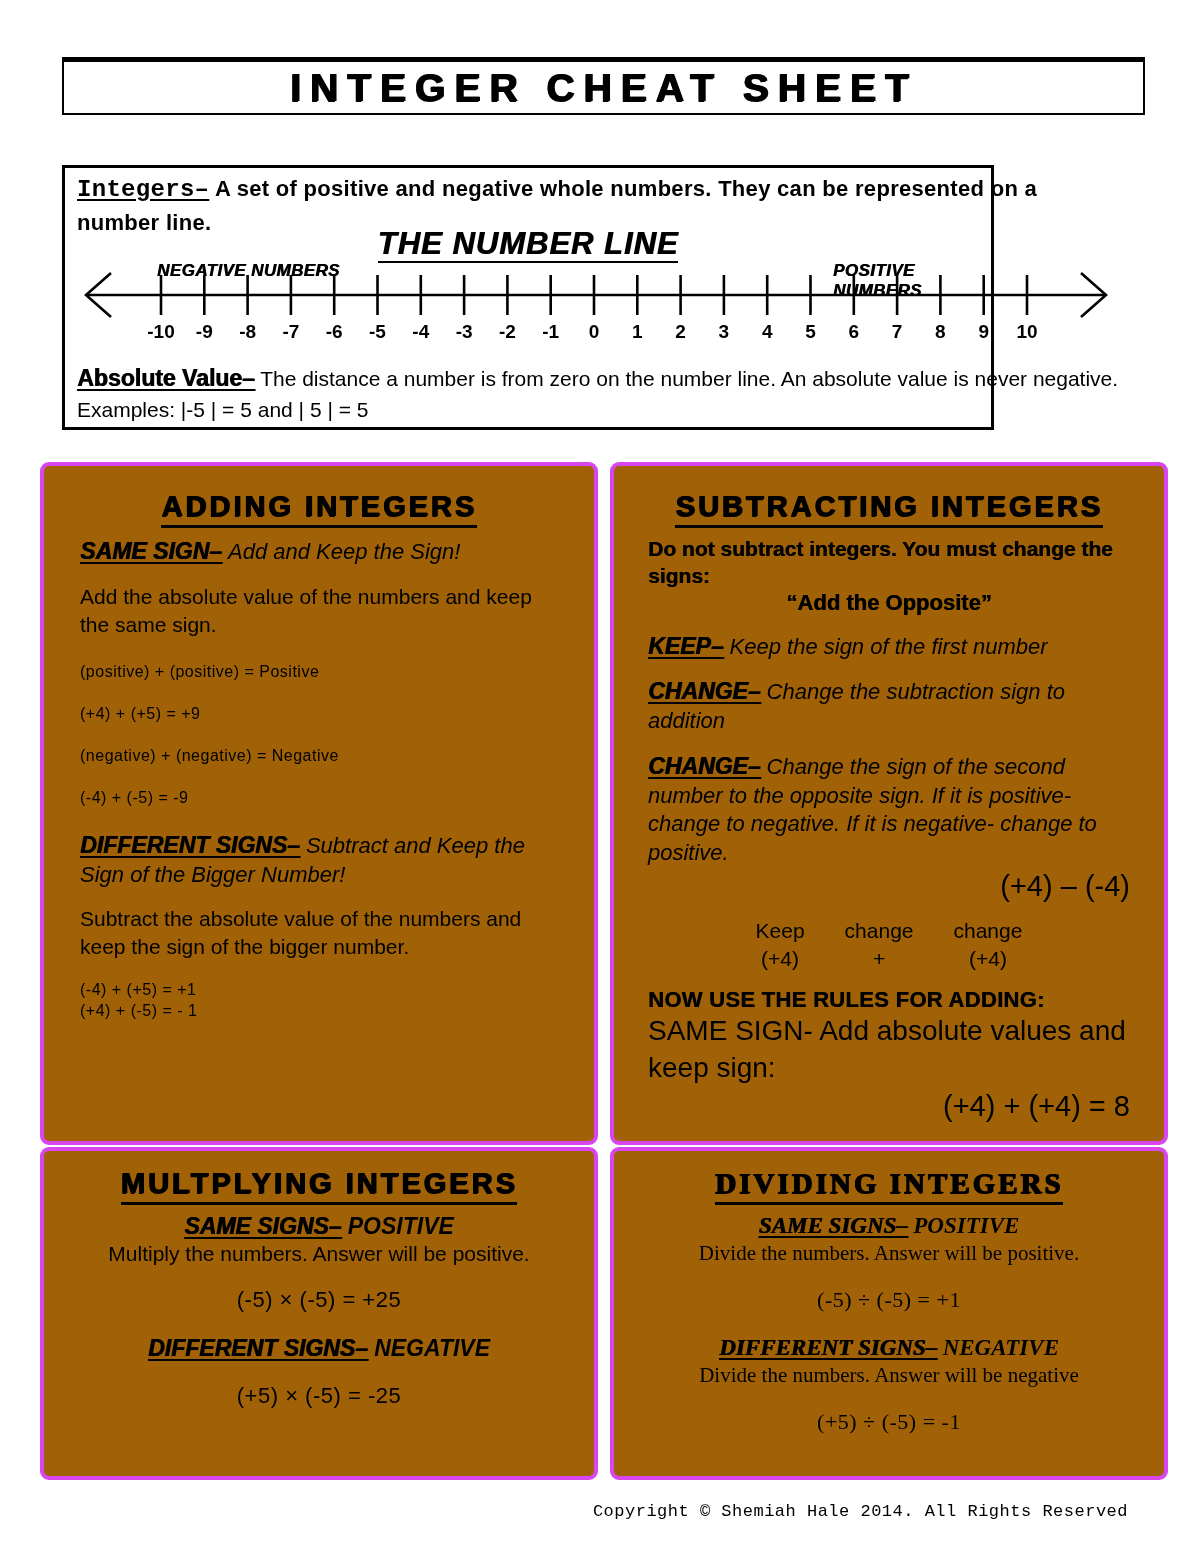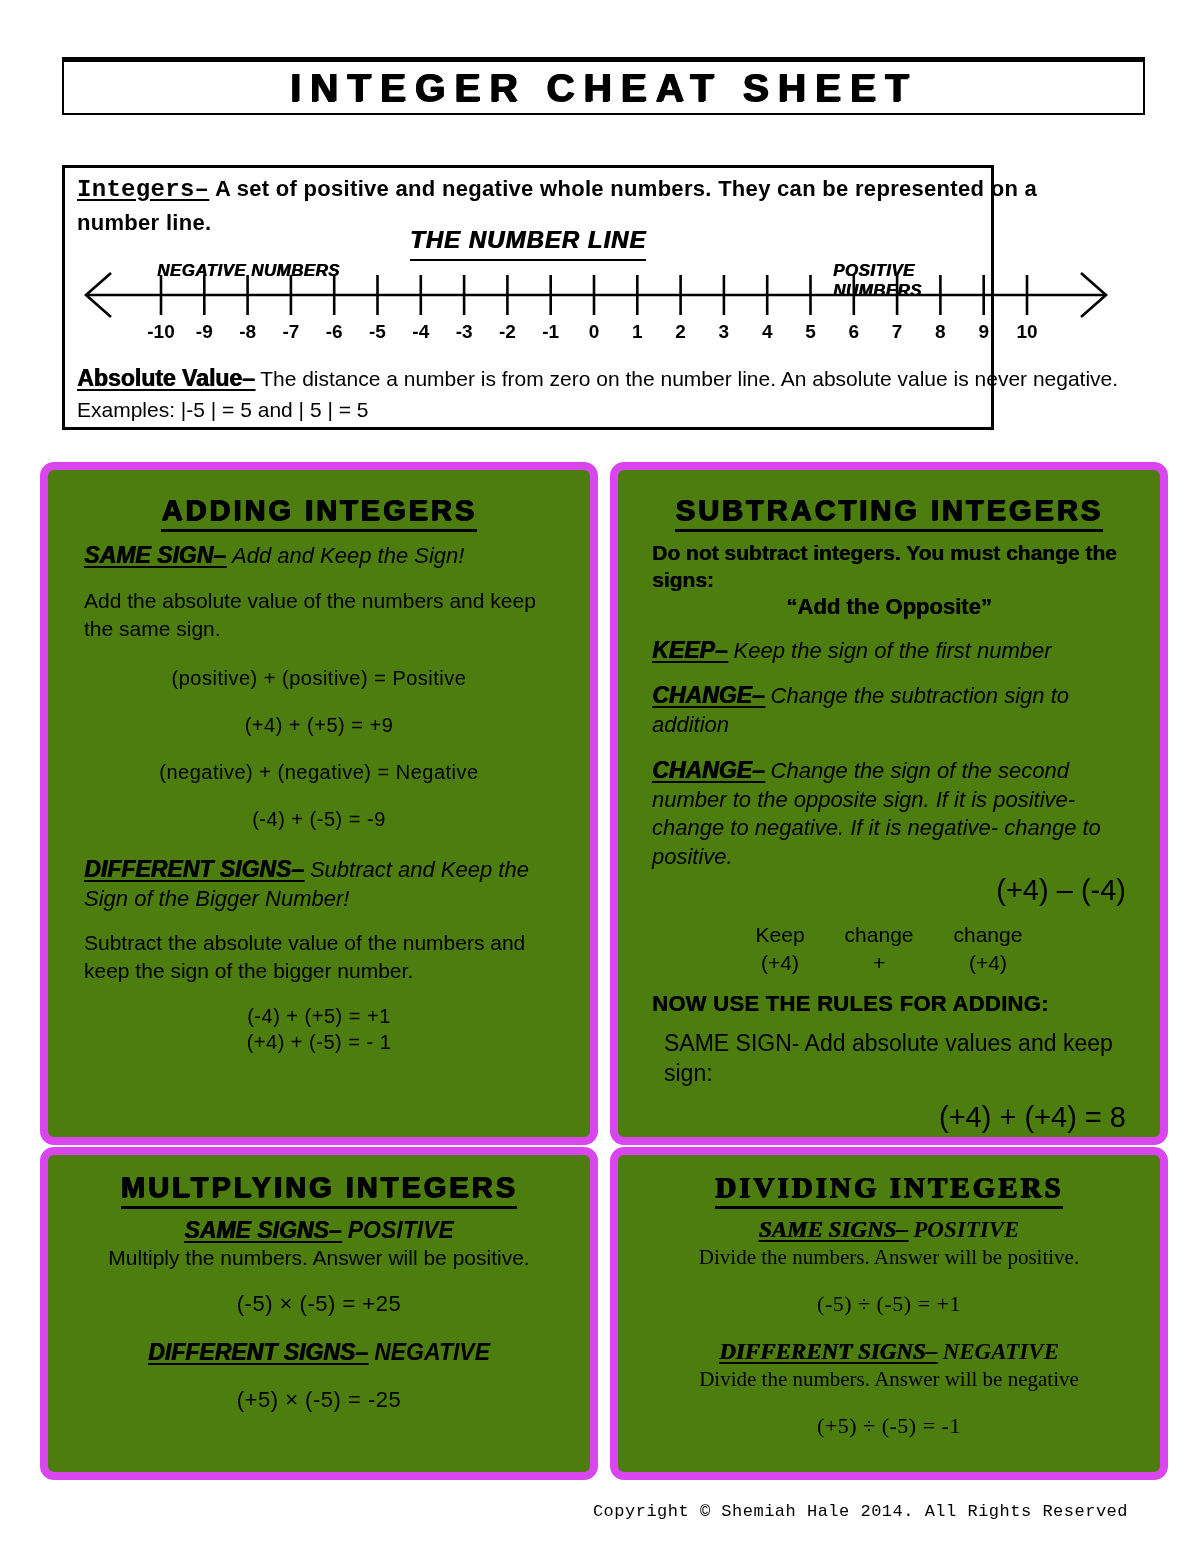--- a/index.html
+++ b/index.html
@@ -27,73 +27,73 @@
   .def-integers{
     position:absolute;left:12px;top:5px;width:1040px;margin:0;
     font-size:22px;font-weight:bold;line-height:1.42;letter-spacing:0.3px;
   }
   .term-integers{
     font-family:"Liberation Mono","DejaVu Sans Mono",monospace;
     font-size:24px;text-decoration:underline;text-underline-offset:3px;
   }
   .nl-heading{position:absolute;left:0;right:0;top:58px;margin:0;text-align:center;}
   .nl-heading-text{
-    font-size:24px;font-weight:bold;font-style:italic;letter-spacing:1px;
-    border-bottom:2.5px solid #000;padding-bottom:6px;
+    font-size:31px;font-weight:bold;font-style:italic;letter-spacing:1px;
+    border-bottom:2.5px solid #000;padding-bottom:0;
     text-shadow:0.8px 0 0 #000;
   }
   .nl-label{position:absolute;font-size:17px;font-weight:bold;font-style:italic;letter-spacing:0.4px;text-shadow:0.6px 0 0 #000;}
   .nl-label-neg{left:92px;top:93px;}
   .nl-label-pos{left:768px;top:93px;}
   .number-line{position:absolute;left:10px;top:100px;}
   .nl-line,.nl-tick{stroke:#000;stroke-width:2.6;}
   .nl-arrow{stroke:#000;stroke-width:2.6;fill:none;}
   .nl-num{text-anchor:middle;font-size:19px;font-weight:bold;font-family:"Liberation Sans","DejaVu Sans",sans-serif;fill:#000;}
   .def-abs{
     position:absolute;left:12px;top:194px;width:1042px;margin:0;
     font-size:21px;line-height:1.45;
   }
   .term-abs{
     font-size:23px;font-weight:bold;text-decoration:underline;
     text-underline-offset:3px;text-shadow:0.8px 0 0 #000;
   }
   
   .card{
-    position:absolute;box-sizing:border-box;border:8px solid #d946ef;
-    border-radius:14px;background:#4d7c0f;
+    position:absolute;box-sizing:border-box;border:4px solid #d946ef;
+    border-radius:9px;background:#a16207;
   }
   .card-adding{left:40px;top:462px;width:558px;height:683px;padding:24px 36px 0;}
   .card-subtracting{left:610px;top:462px;width:558px;height:683px;padding:24px 34px 0;}
   .card-multiplying{left:40px;top:1147px;width:558px;height:333px;padding:16px 28px 0;text-align:center;}
   .card-dividing{left:610px;top:1147px;width:558px;height:333px;padding:16px 28px 0;text-align:center;font-family:Liberation Serif, serif;}
   .card-title{margin:0;text-align:center;}
   .card-title-text{
     font-size:29px;font-weight:bold;letter-spacing:3px;
     border-bottom:3px solid #000;padding-bottom:3px;
     text-shadow:1.3px 0 0 #000,0 1px 0 #000;
   }
   .term{
     font-weight:bold;font-style:italic;font-size:23px;
     text-decoration:underline;text-underline-offset:3px;
     text-shadow:0.8px 0 0 #000;
   }
   .lead{margin:14px 0 0;font-size:22px;line-height:1.3;}
   .lead-text{font-style:italic;}
   .body-text{margin:16px 0 0;font-size:21px;line-height:1.33;}
-  .eq{margin:24px 0 0;font-size:20px;text-align:center;letter-spacing:0.5px;}
+  .eq{margin:24px 0 0;font-size:16px;letter-spacing:0.5px;}
   .eq-tight{margin:3px 0 0;}
   
   .sub-intro{margin:12px 0 0;font-size:21px;font-weight:bold;line-height:1.3;text-shadow:0.5px 0 0 #000;}
   .sub-quote{margin:0;font-size:22px;font-weight:bold;text-align:center;text-shadow:0.5px 0 0 #000;}
   .sub-lead{margin:16px 0 0;font-size:22px;line-height:1.3;}
   .sub-eq{margin:2px 0 0;font-size:29px;text-align:right;}
   .kcc{display:flex;justify-content:center;gap:40px;margin:14px 0 0;}
   .kcc-col{text-align:center;font-size:21px;line-height:1.35;}
   .rules-head{margin:14px 0 0;font-size:22px;font-weight:bold;letter-spacing:0.3px;text-shadow:0.5px 0 0 #000;}
-  .rules-body{margin:12px;font-size:23px;line-height:1.3;}
+  .rules-body{margin:0;font-size:28px;line-height:1.3;}
   
   .md-heading{margin:13px 0 0;font-size:23px;font-weight:bold;font-style:italic;}
   .md-body{margin:2px 0 0;font-size:21px;}
   .md-eq{margin:21px 0 0;font-size:22px;letter-spacing:0.5px;}
   
   .footer{
     position:absolute;top:1502px;right:72px;
     font-family:"Liberation Mono","DejaVu Sans Mono",monospace;
     font-size:17px;letter-spacing:0.5px;
   }

